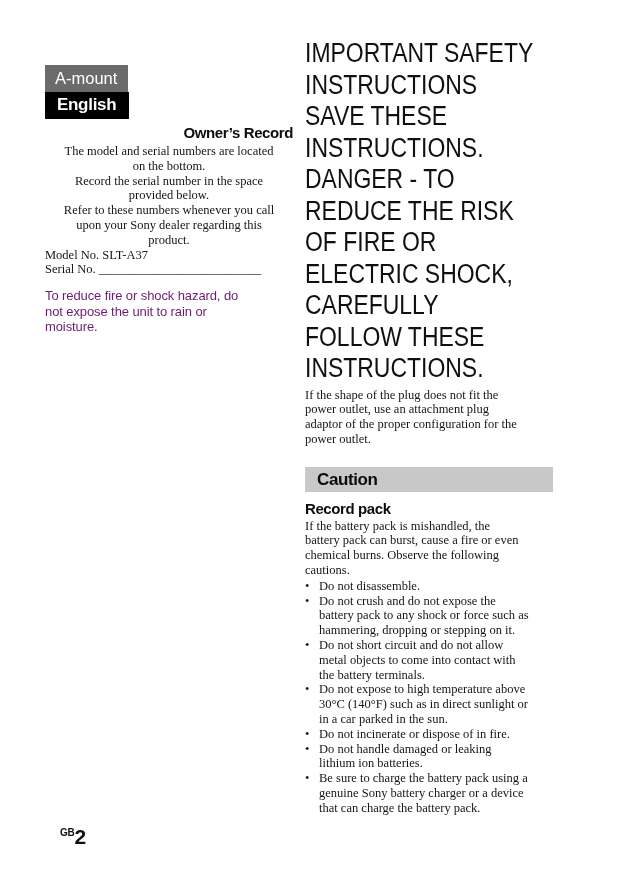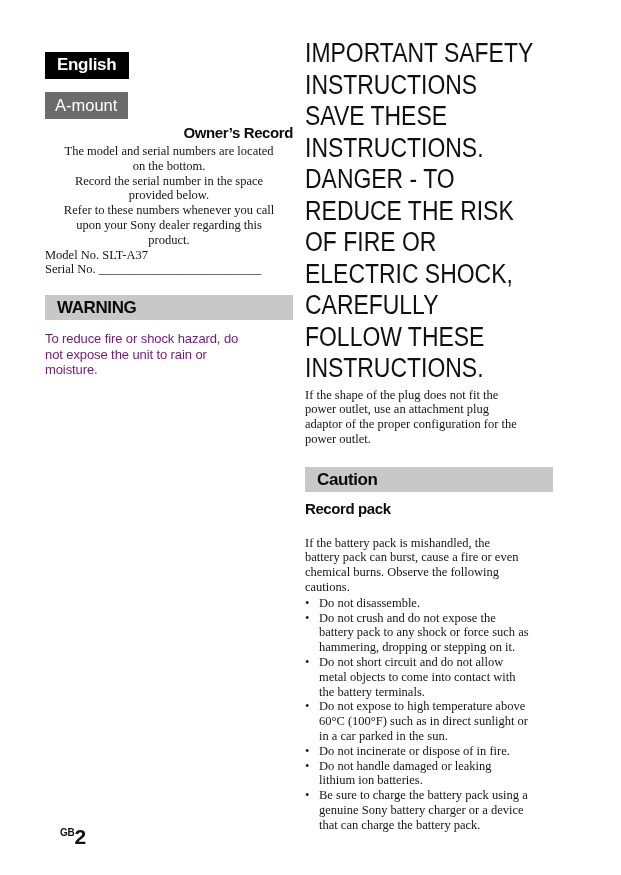--- a/index.html
+++ b/index.html
@@ -61,21 +61,21 @@
     font-size:27px; line-height:31.5px;
     color:#101010;
     white-space:pre;
     width:292px;
     transform:scaleX(0.85);
     transform-origin:left top;
   }
   .plug-par { margin-top:3px; }
   .bar-caution { margin-top:20px; }
   .battery-heading { margin-top:9px; }
-  .battery-intro { margin-top:19px; }
+  .battery-intro { margin-top:2px; }
   .bullets { margin-top:1px; list-style:none; }
   .bullet { display:flex; }
   .bullet .m {
     width:14px; flex:0 0 14px;
     font-family:"Liberation Serif", serif;
     font-size:12.5px; line-height:14.8px;
   }
   .bullet .t { flex:1; }
   .footer {
     position:absolute; left:60px; top:826px;
@@ -90,40 +90,37 @@
     letter-spacing:-0.5px;
   }
 </style>
 </head>
 <body>
 
 <div class="page">
 
   <div class="col-left">
     <div>
-      <span class="badge-english">English</span>
+      <span class="badge-amount">A-mount</span>
     </div>
     <div>
-      <span class="badge-amount">A-mount</span>
+      <span class="badge-english">English</span>
     </div>
 
     <div class="h-bold owners-title">Owner’s Record</div>
     <div class="serif owners-body">The model and serial numbers are located
 on the bottom.
 Record the serial number in the space
 provided below.
 Refer to these numbers whenever you call
 upon your Sony dealer regarding this
 product.</div>
     <div class="serif">Model No. SLT-A37</div>
     <div class="serif">Serial No. __________________________</div>
 
-    <div class="bar bar-warning">
-      <span>WARNING</span>
-    </div>
     <div class="warn-text">To reduce fire or shock hazard, do
 not expose the unit to rain or
 moisture.</div>
   </div>
 
   <div class="col-right">
     <div class="headline">IMPORTANT SAFETY
 INSTRUCTIONS
 SAVE THESE
 INSTRUCTIONS.
@@ -163,21 +160,21 @@
       </li>
       <li class="bullet">
         <span class="m">•</span>
         <span class="t serif">Do not short circuit and do not allow
 metal objects to come into contact with
 the battery terminals.</span>
       </li>
       <li class="bullet">
         <span class="m">•</span>
         <span class="t serif">Do not expose to high temperature above
-60°C (100°F) such as in direct sunlight or
+30°C (140°F) such as in direct sunlight or
 in a car parked in the sun.</span>
       </li>
       <li class="bullet">
         <span class="m">•</span>
         <span class="t serif">Do not incinerate or dispose of in fire.</span>
       </li>
       <li class="bullet">
         <span class="m">•</span>
         <span class="t serif">Do not handle damaged or leaking
 lithium ion batteries.</span>

